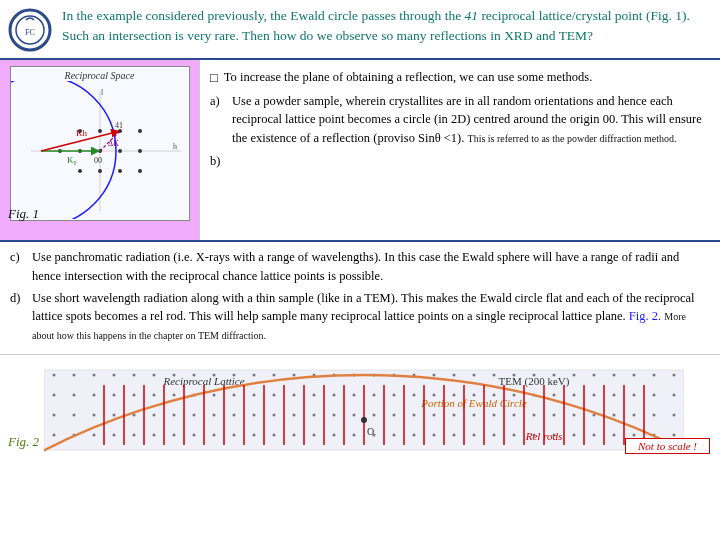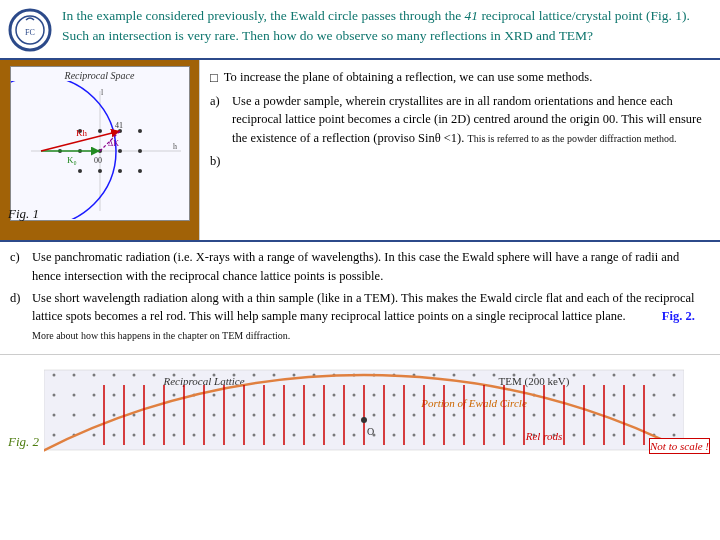--- a/index.html
+++ b/index.html
@@ -39,21 +39,21 @@
     .main-content {
       display: flex;
       flex-direction: row;
       border-bottom: 2px solid #2c4a8a;
     }
 
     
     .fig-area {
       width: 200px;
       min-height: 180px;
-      background: #a16207;
+      background: #f0abfc;
       border-right: 1px solid #ccc;
       position: relative;
       padding: 4px;
       flex-shrink: 0;
     }
     .fig-label {
       font-style: italic;
       font-size: 13px;
       position: absolute;
       bottom: 18px;
@@ -119,21 +119,21 @@
     .lower-item {
       display: flex;
       margin-bottom: 3px;
       align-items: flex-start;
     }
     .lower-item .bullet-sym {
       margin-right: 6px;
       flex-shrink: 0;
       min-width: 16px;
     }
-    .fig2-link { color: #1a1aff; font-weight: bold; margin-left: 33px; }
+    .fig2-link { color: #1a1aff; font-weight: normal; }
     .small-note-lower {
       font-size: 10px;
       color: #111;
     }
 
     
     .bottom-fig {
       display: flex;
       align-items: flex-end;
       height: 105px;
@@ -156,21 +156,21 @@
       position: relative;
     }
     .not-to-scale {
       position: absolute;
       right: 10px;
       bottom: 6px;
       font-size: 11px;
       font-style: italic;
       color: #cc0000;
       border: 1px solid #cc0000;
-      padding: 1px 0;
+      padding: 1px 12px;
       background: #fff;
     }
   </style>
 </head>
 <body>
 
 <div class="header-row">
 
   <svg class="funda-check-logo" viewBox="0 0 44 44">
     <circle cx="22" cy="22" r="20" fill="none" stroke="#2c4a8a" stroke-width="3"></circle>

